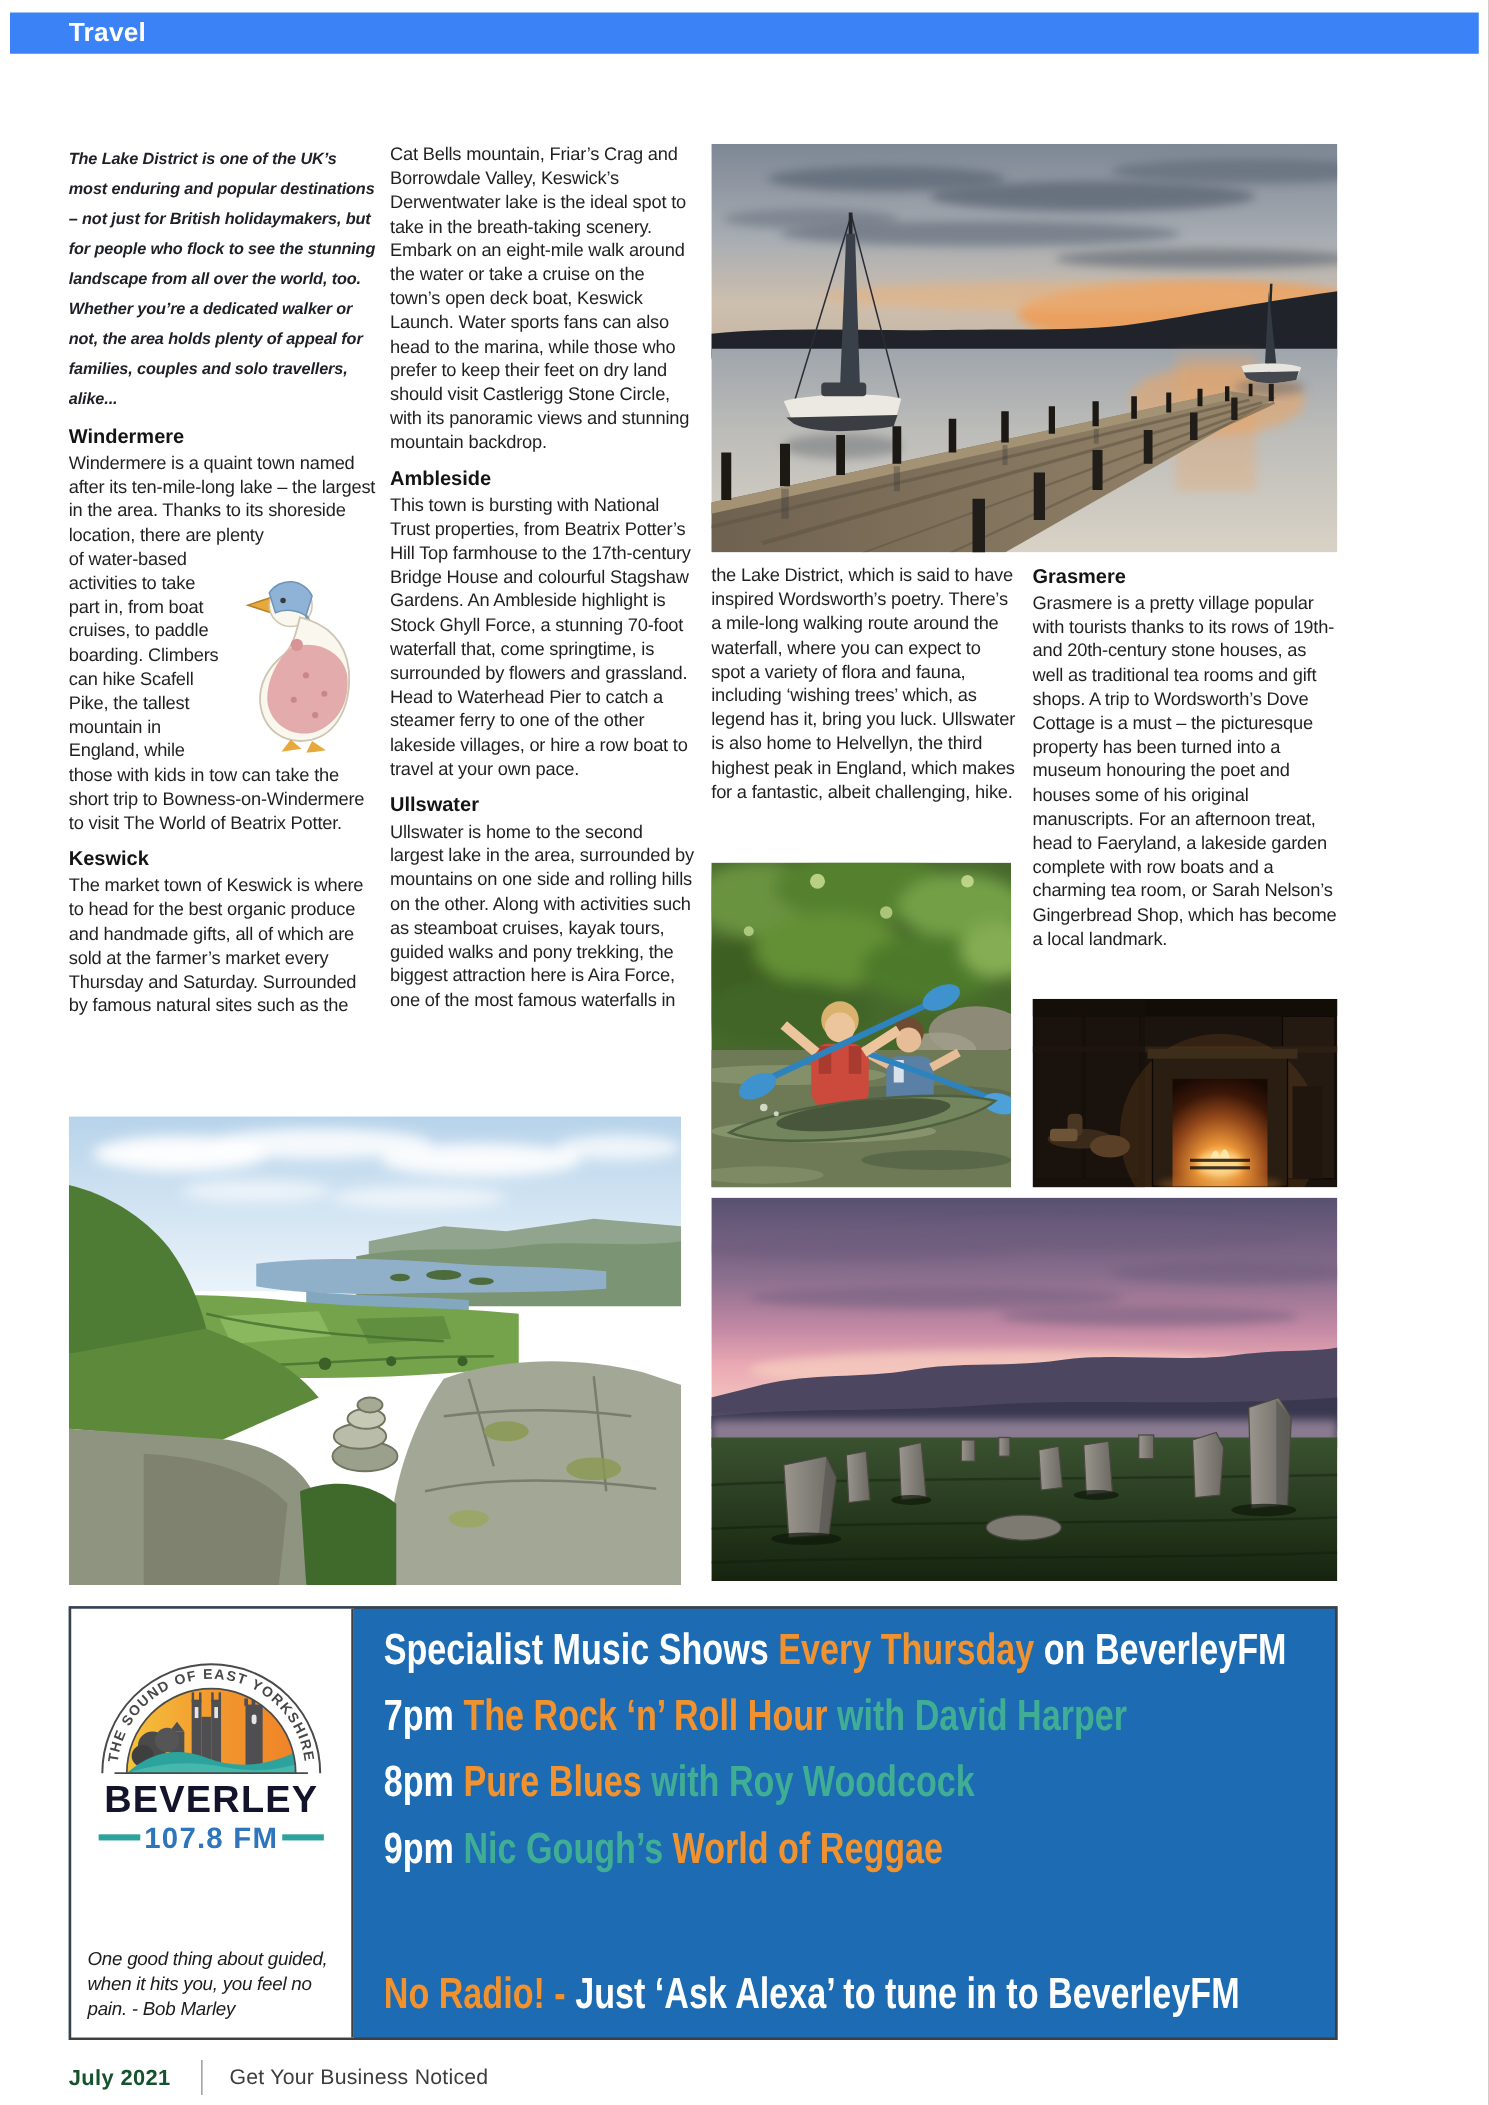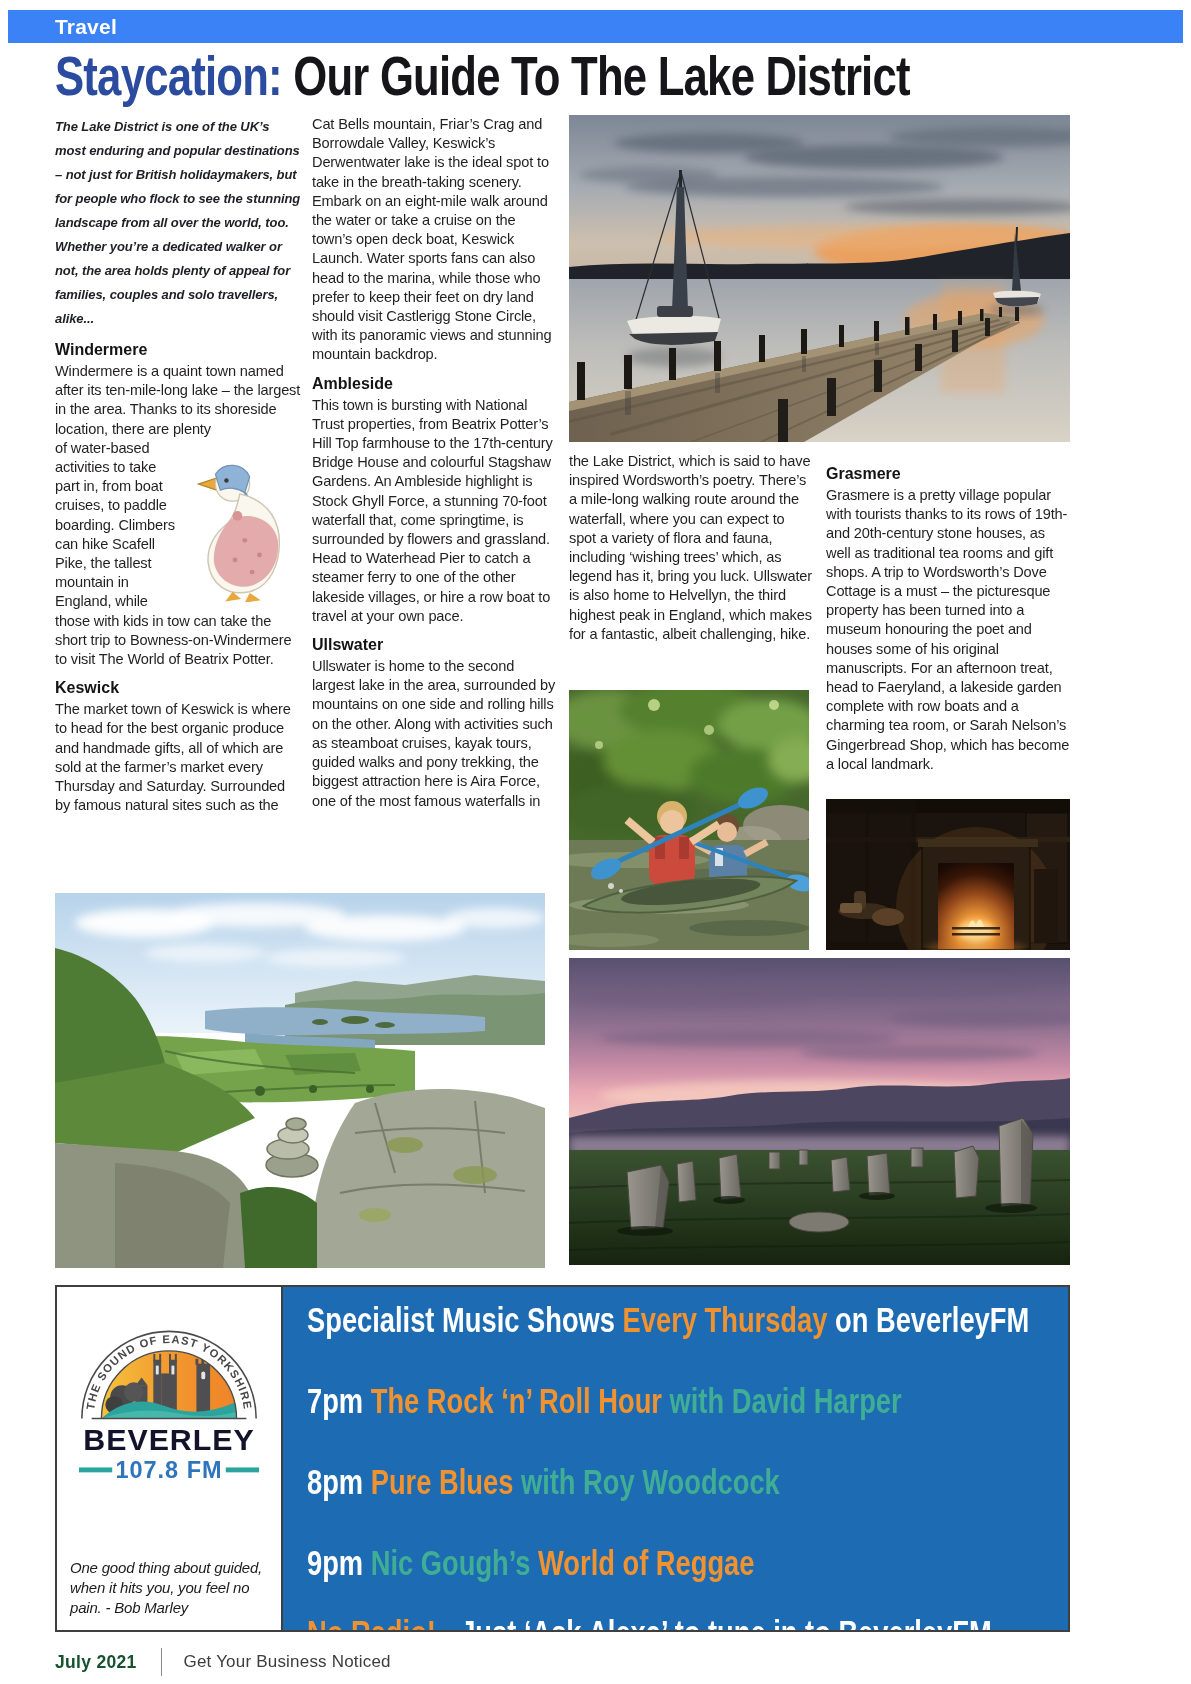--- a/index.html
+++ b/index.html
@@ -37,21 +37,21 @@
   .ph-kayak{left:569px;top:690px;width:240px;height:260px;}
   .ph-fire{left:826px;top:799px;width:244px;height:151px;}
   .ph-valley{left:55px;top:893px;width:490px;height:375px;}
   .ph-stones{left:569px;top:958px;width:501px;height:307px;}
 
   
   .ad{left:55px;top:1285px;width:1015px;height:347px;display:flex;border:2px solid #3f3f3f;box-sizing:border-box;background:#1d6bb2;}
   .ad-left{width:226px;background:#fff;border-right:2px solid #3f3f3f;display:flex;flex-direction:column;align-items:center;box-sizing:border-box;}
   .ad-left svg.logo{width:196px;height:188px;margin-top:14px;}
   .quote{font-style:italic;font-size:15px;line-height:20px;color:#1c1c1c;margin:auto 13px 12px 13px;letter-spacing:-.2px;}
-  .ad-right{flex:1;display:flex;flex-direction:column;padding:12px 0 14px 24px;box-sizing:border-box;overflow:hidden;gap:28px;}
+  .ad-right{flex:1;display:flex;flex-direction:column;padding:12px 0 14px 24px;box-sizing:border-box;overflow:hidden;}
   .ad-line{font-weight:bold;font-size:35px;line-height:42px;transform:scaleX(.78);transform-origin:left center;white-space:nowrap;}
   .ad-line+.ad-line{margin-top:11px;}
   .ad-line.last{margin-top:auto;}
   .c-white{color:#ffffff;}
   .c-orange{color:#f0922f;}
   .c-teal{color:#3fae95;}
 
   
   .footer{left:55px;top:1648px;width:1015px;display:flex;align-items:center;}
   .f-issue{font-weight:bold;font-size:17.5px;color:#14532d;letter-spacing:.3px;}
@@ -60,21 +60,20 @@
 </style>
 </head>
 <body>
 
 <div class="page">
 
   <div class="abs topbar">
     <span>Travel</span>
   </div>
 
-  <h1 class="abs headline" style="margin:0;"><span class="inner"><span class="t-blue">Staycation:</span><span class="t-dark"> Our Guide To The Lake District</span></span></h1>
 
   <div class="abs col col1">
     <p class="intro">The Lake District is one of the UK’s most enduring and popular destinations – not just for British holidaymakers, but for people who flock to see the stunning landscape from all over the world, too. Whether you’re a dedicated walker or not, the area holds plenty of appeal for families, couples and solo travellers, alike...</p>
     <h3>Windermere</h3>
     <p>Windermere is a quaint town named after its ten-mile-long lake – the largest in the area. Thanks to its shoreside location, there are plenty</p>
     <p>
       <span class="duckfloat">
         <svg viewBox="0 0 90 130">
           <path d="M6,34 L24,28 L24,40 Z" fill="#e7a93c" stroke="#b5812a" stroke-width="1"></path>
           <circle cx="34" cy="34" r="14" fill="#faf7ef" stroke="#cfc6b2"></circle>
@@ -197,21 +196,21 @@
           <rect x="306" y="228" width="4" height="12"></rect>
       </g>
     </svg>
   </div>
 
   <div class="abs col col3">
     <p>the Lake District, which is said to have inspired Wordsworth’s poetry. There’s a mile-long walking route around the waterfall, where you can expect to spot a variety of flora and fauna, including ‘wishing trees’ which, as legend has it, bring you luck. Ullswater is also home to Helvellyn, the third highest peak in England, which makes for a fantastic, albeit challenging, hike.</p>
   </div>
 
   <div class="abs col col4">
-    <h3 style="margin-top:12px;">Grasmere</h3>
+    <h3 style="margin-top:0;">Grasmere</h3>
     <p>Grasmere is a pretty village popular with tourists thanks to its rows of 19th- and 20th-century stone houses, as well as traditional tea rooms and gift shops. A trip to Wordsworth’s Dove Cottage is a must – the picturesque property has been turned into a museum honouring the poet and houses some of his original manuscripts. For an afternoon treat, head to Faeryland, a lakeside garden complete with row boats and a charming tea room, or Sarah Nelson’s Gingerbread Shop, which has become a local landmark.</p>
   </div>
 
   <div class="abs photo ph-kayak">
     <svg viewBox="0 0 240 260" preserveAspectRatio="none">
       <defs>
           <filter id="b2" x="-40%" y="-40%" width="180%" height="180%">
             <feGaussianBlur stdDeviation="6"></feGaussianBlur>
           </filter>
         </defs>

